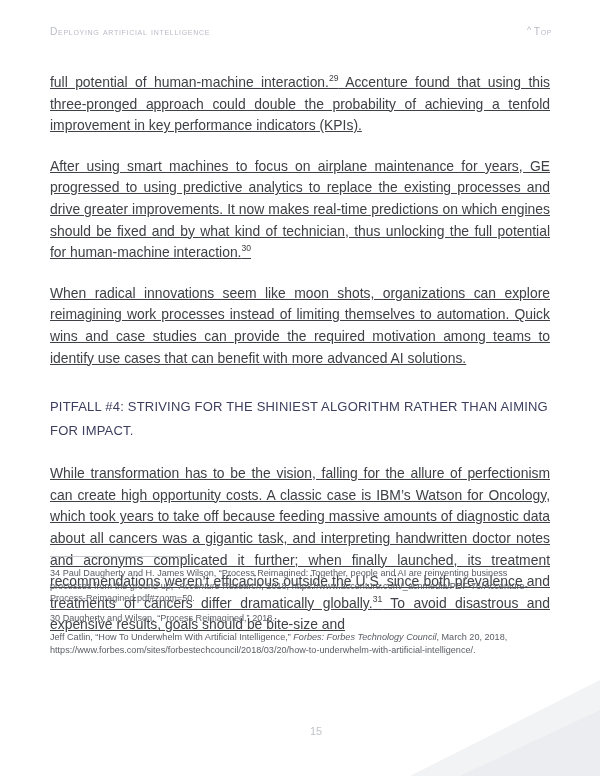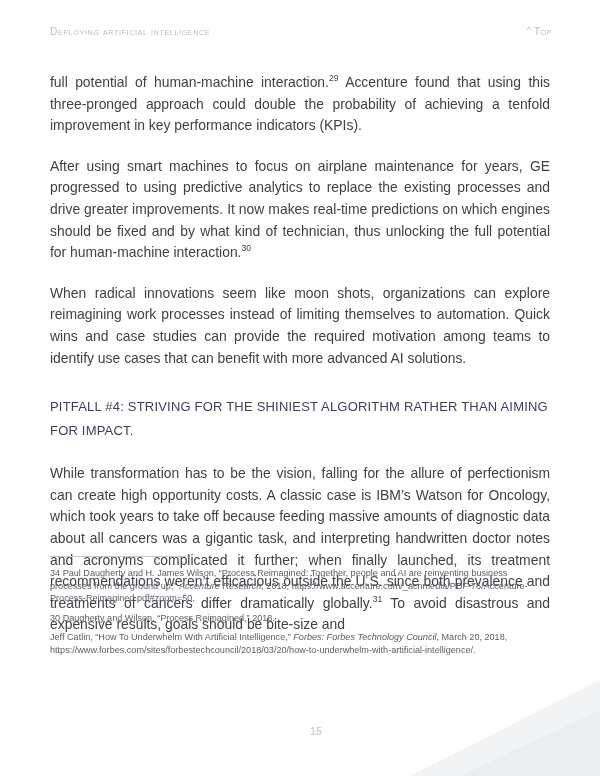--- a/index.html
+++ b/index.html
@@ -84,20 +84,21 @@
 
   p.body-par {
     margin: 0 0 19px 0;
     font-size: 13.9px;
     line-height: 21.6px;
     color: #3f4146;
     text-align: justify;
     -webkit-hyphens: none;
     hyphens: none;
     font-weight: 400;
+    text-decoration: underline;
   }
   p.body-par.last-par { margin-bottom: 0; }
 
   sup.fn {
     font-size: 8.6px;
     vertical-align: super;
     line-height: 0;
   }
 
   h2.section-heading {

